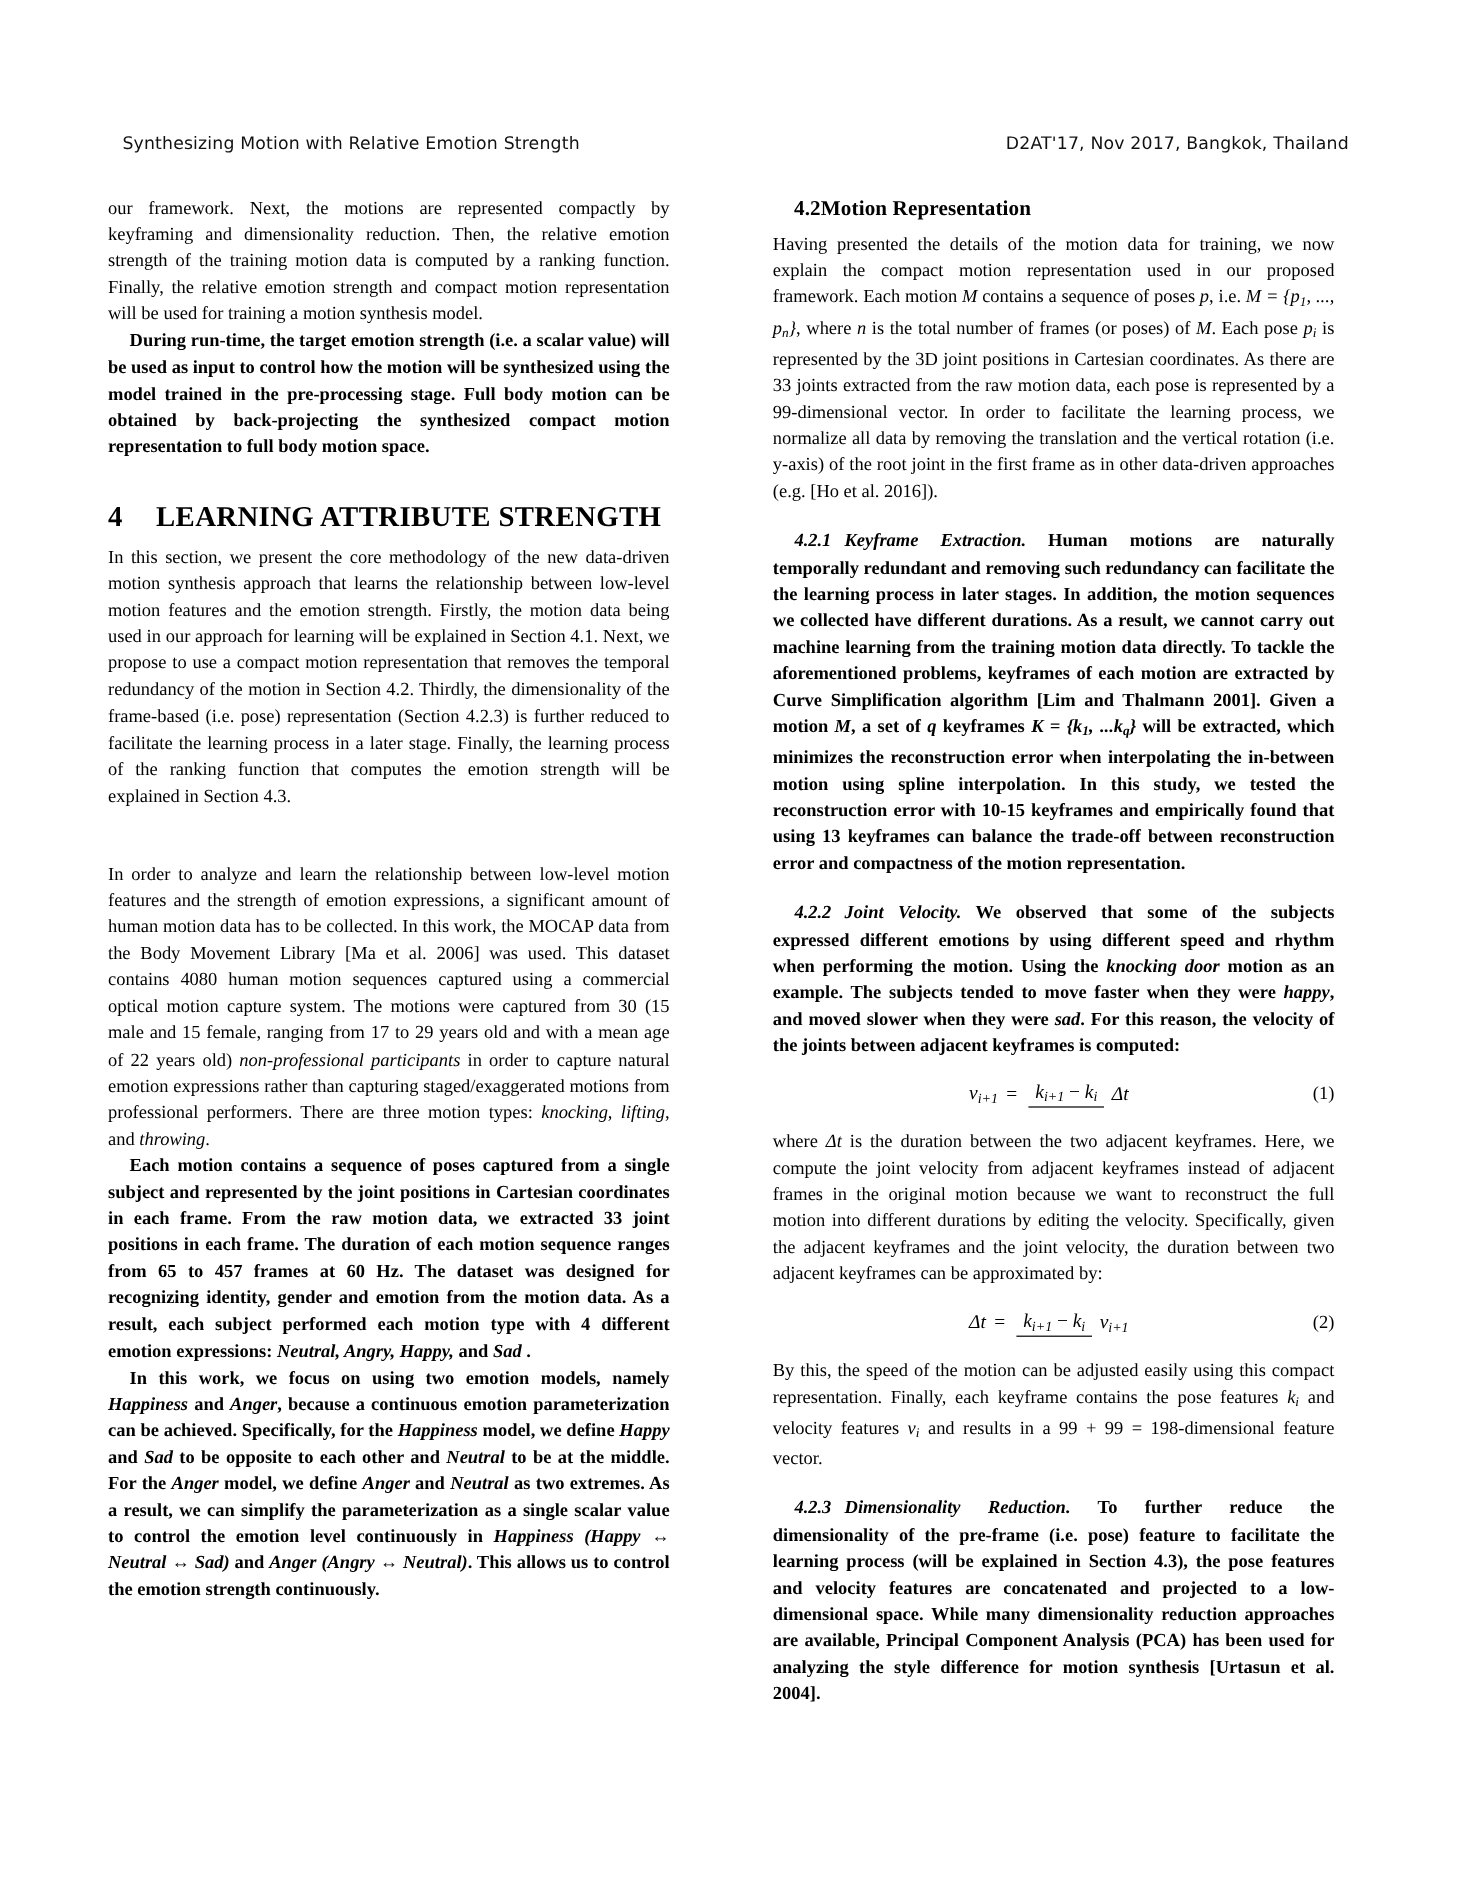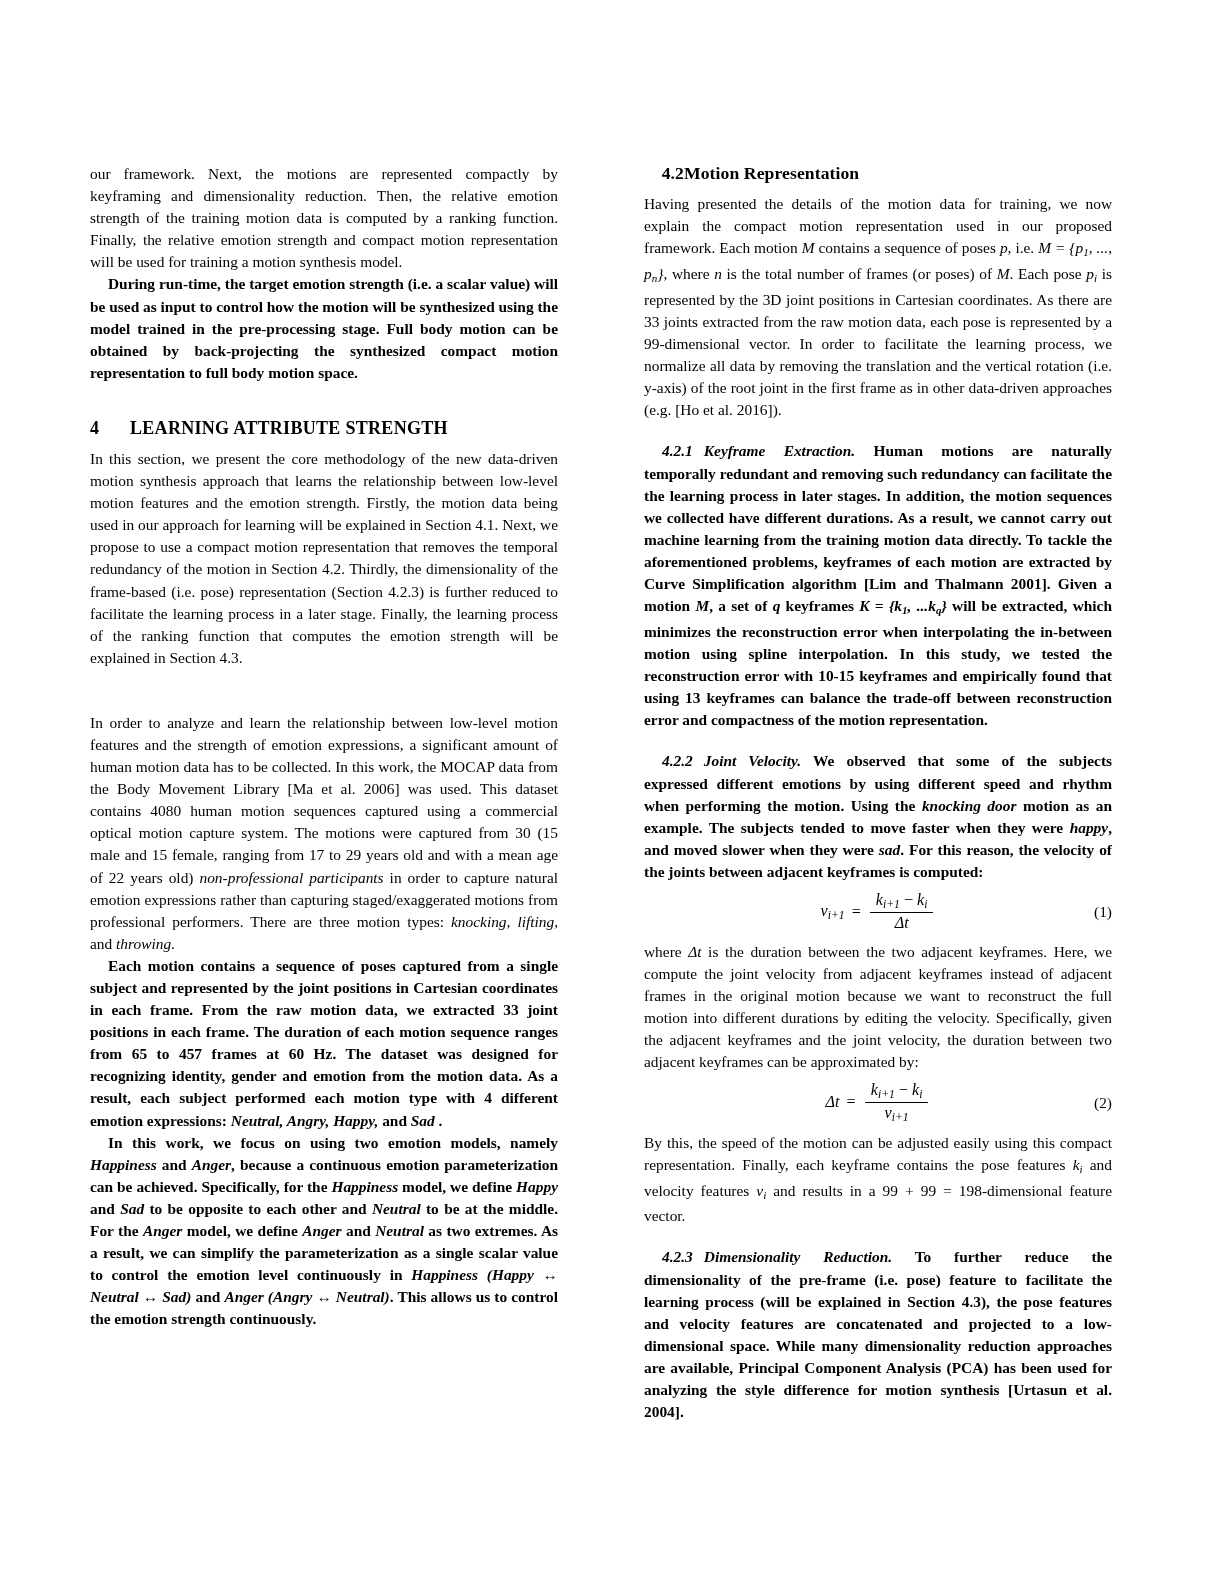--- a/index.html
+++ b/index.html
@@ -65,21 +65,21 @@
   h2.sec {
     margin: 0;
     font-size: 17.6px;
     font-weight: bold;
     letter-spacing: 0.1px;
   }
   h2.sec .num { display: inline-block; min-width: 40px; text-align: right; }
 
   h2.sec-caps {
     margin: 0;
-    font-size: 18px;
+    font-size: 24px;
     font-weight: bold;
     letter-spacing: 0.3px;
   }
   h2.sec-caps .num { display: inline-block; min-width: 40px; }
 
   .sp-before-sec { height: 34px; }
   .sp-after-sec { height: 9px; }
   .sp-sub { height: 19px; }
 
   .subhead {
@@ -108,21 +108,21 @@
     font-size: 16.2px;
   }
   .eqno {
     position: absolute;
     right: 0;
     font-style: normal;
     font-size: 15.4px;
   }
   .frac {
     display: inline-flex;
-    flex-direction: column;
+    flex-direction: row;
     align-items: center;
     vertical-align: middle;
     margin: 0 2px;
   }
   .frac .numer {
     padding: 0 6px 1px 6px;
     border-bottom: 1.1px solid #000;
     line-height: 1.12;
     white-space: nowrap;
   }
@@ -139,20 +139,24 @@
     font-style: italic;
   }
   .mi { font-style: italic; }
   .mupright { font-style: normal; }
 </style>
 </head>
 <body>
 
 <div class="page">
 
+  <div class="run-head">
+    <span class="run-head-left">Synthesizing Motion with Relative Emotion Strength</span>
+    <span class="run-head-right">D2AT'17, Nov 2017, Bangkok, Thailand</span>
+  </div>
 
   <div class="columns">
 
     <div class="col">
 
       <p class="para">our framework. Next, the motions are represented compactly by keyframing and dimensionality reduction. Then, the relative emotion strength of the training motion data is computed by a ranking function. Finally, the relative emotion strength and compact motion representation will be used for training a motion synthesis model.</p>
       <p class="para indent">During run-time, the target emotion strength (i.e. a scalar value) will be used as input to control how the motion will be synthesized using the model trained in the pre-processing stage. Full body motion can be obtained by back-projecting the synthesized compact motion representation to full body motion space.</p>
 
       <div class="sp-before-sec"></div>
       <h2 class="sec-caps">

